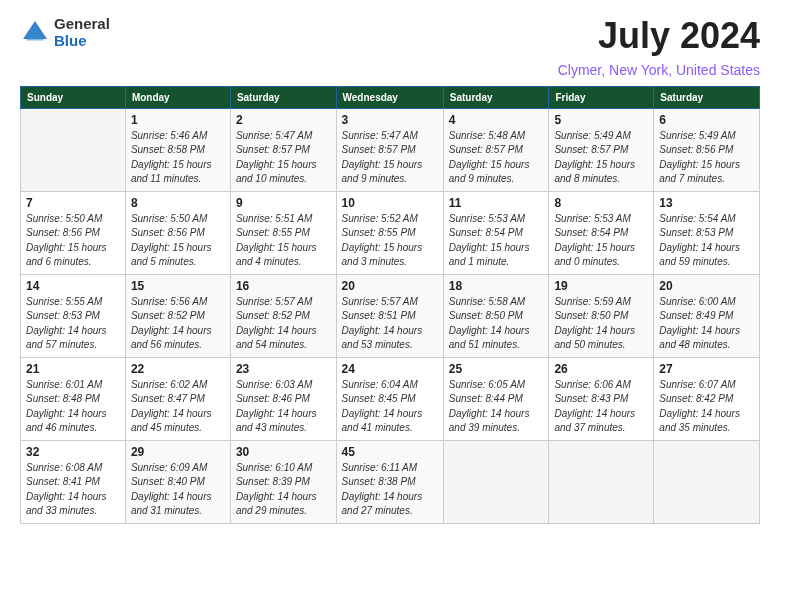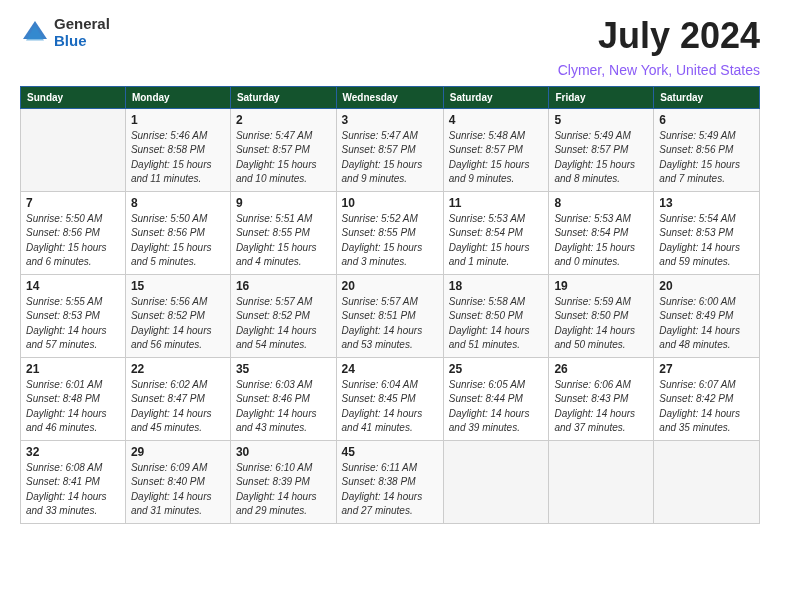--- a/index.html
+++ b/index.html
@@ -222,21 +222,21 @@
         <tr>
           <td>
             <span class="day-num">21</span>
             <div class="day-info">Sunrise: 6:01 AM<br>Sunset: 8:48 PM<br>Daylight: 14 hours<br>and 46 minutes.</div>
           </td>
           <td>
             <span class="day-num">22</span>
             <div class="day-info">Sunrise: 6:02 AM<br>Sunset: 8:47 PM<br>Daylight: 14 hours<br>and 45 minutes.</div>
           </td>
           <td>
-            <span class="day-num">35</span>
+            <span class="day-num">23</span>
             <div class="day-info">Sunrise: 6:03 AM<br>Sunset: 8:46 PM<br>Daylight: 14 hours<br>and 43 minutes.</div>
           </td>
           <td>
             <span class="day-num">24</span>
             <div class="day-info">Sunrise: 6:04 AM<br>Sunset: 8:45 PM<br>Daylight: 14 hours<br>and 41 minutes.</div>
           </td>
           <td>
             <span class="day-num">25</span>
             <div class="day-info">Sunrise: 6:05 AM<br>Sunset: 8:44 PM<br>Daylight: 14 hours<br>and 39 minutes.</div>
           </td>

